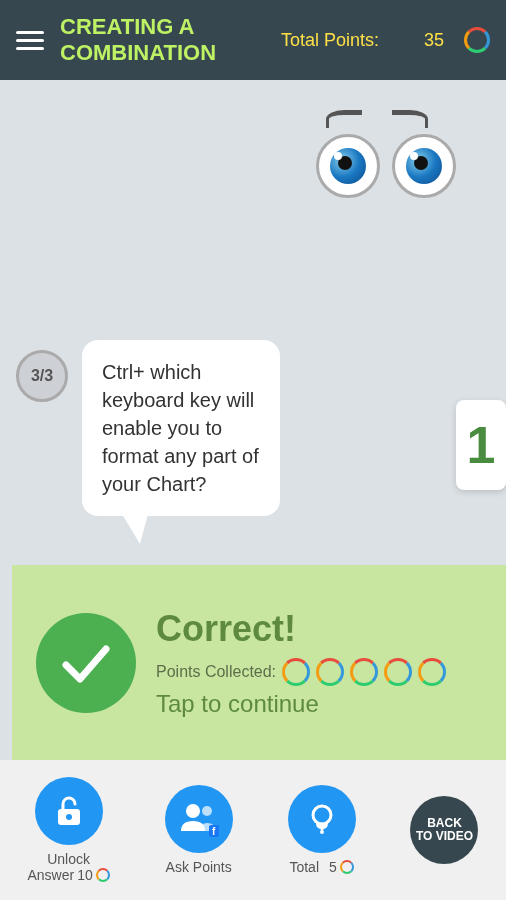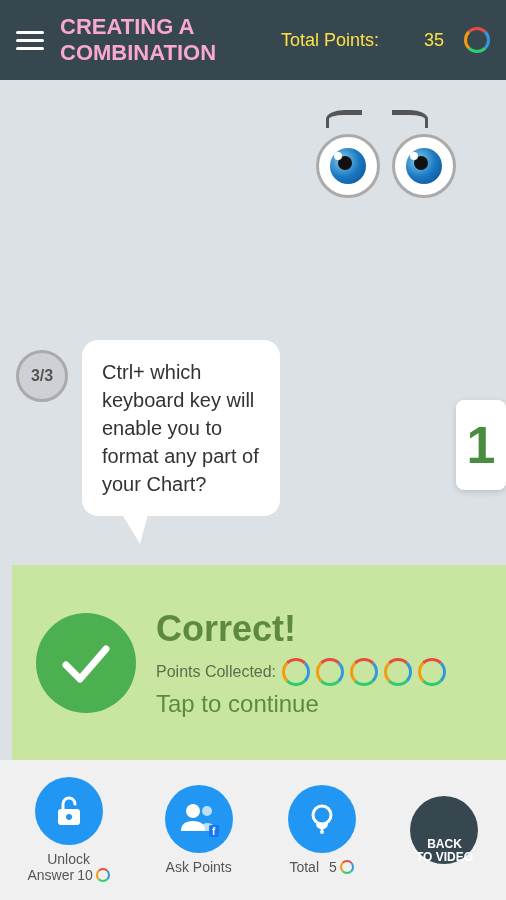--- a/index.html
+++ b/index.html
@@ -27,21 +27,21 @@
       cursor: pointer;
       margin-right: 16px;
     }
     .menu-bar {
       width: 28px;
       height: 3px;
       background: white;
       border-radius: 2px;
     }
     #header-title {
-      color: #f9a8d4;
+      color: #bef264;
       font-size: 22px;
       font-weight: bold;
       line-height: 1.2;
       flex: 1;
     }
     #total-points {
       color: #fde047;
       font-size: 18px;
       display: flex;
       align-items: center;
@@ -444,21 +444,21 @@
     </div>
     <div class="footer-label">
       <div class="footer-label-row">
         <span>Total</span>&nbsp;<span>5</span>
         <div style="width:14px;height:14px;border-radius:50%;border:2px solid transparent;border-top:2px solid #e74c3c;border-right:2px solid #3498db;border-bottom:2px solid #2ecc71;border-left:2px solid #f39c12;"></div>
       </div>
     </div>
   </div>
 
   <div class="footer-btn" id="back-to-video-btn">
-    <div class="footer-icon-circle dark-circle" style="flex-direction:column; gap:1px;justify-content:flex-end;">
+    <div class="footer-icon-circle dark-circle" style="flex-direction:column; gap:1px;">
       <span id="back-to-video-label">
         <span>BACK</span><br>
         <span>TO VIDEO</span>
       </span>
     </div>
   </div>
 
 </div>
 
 </body></html>

